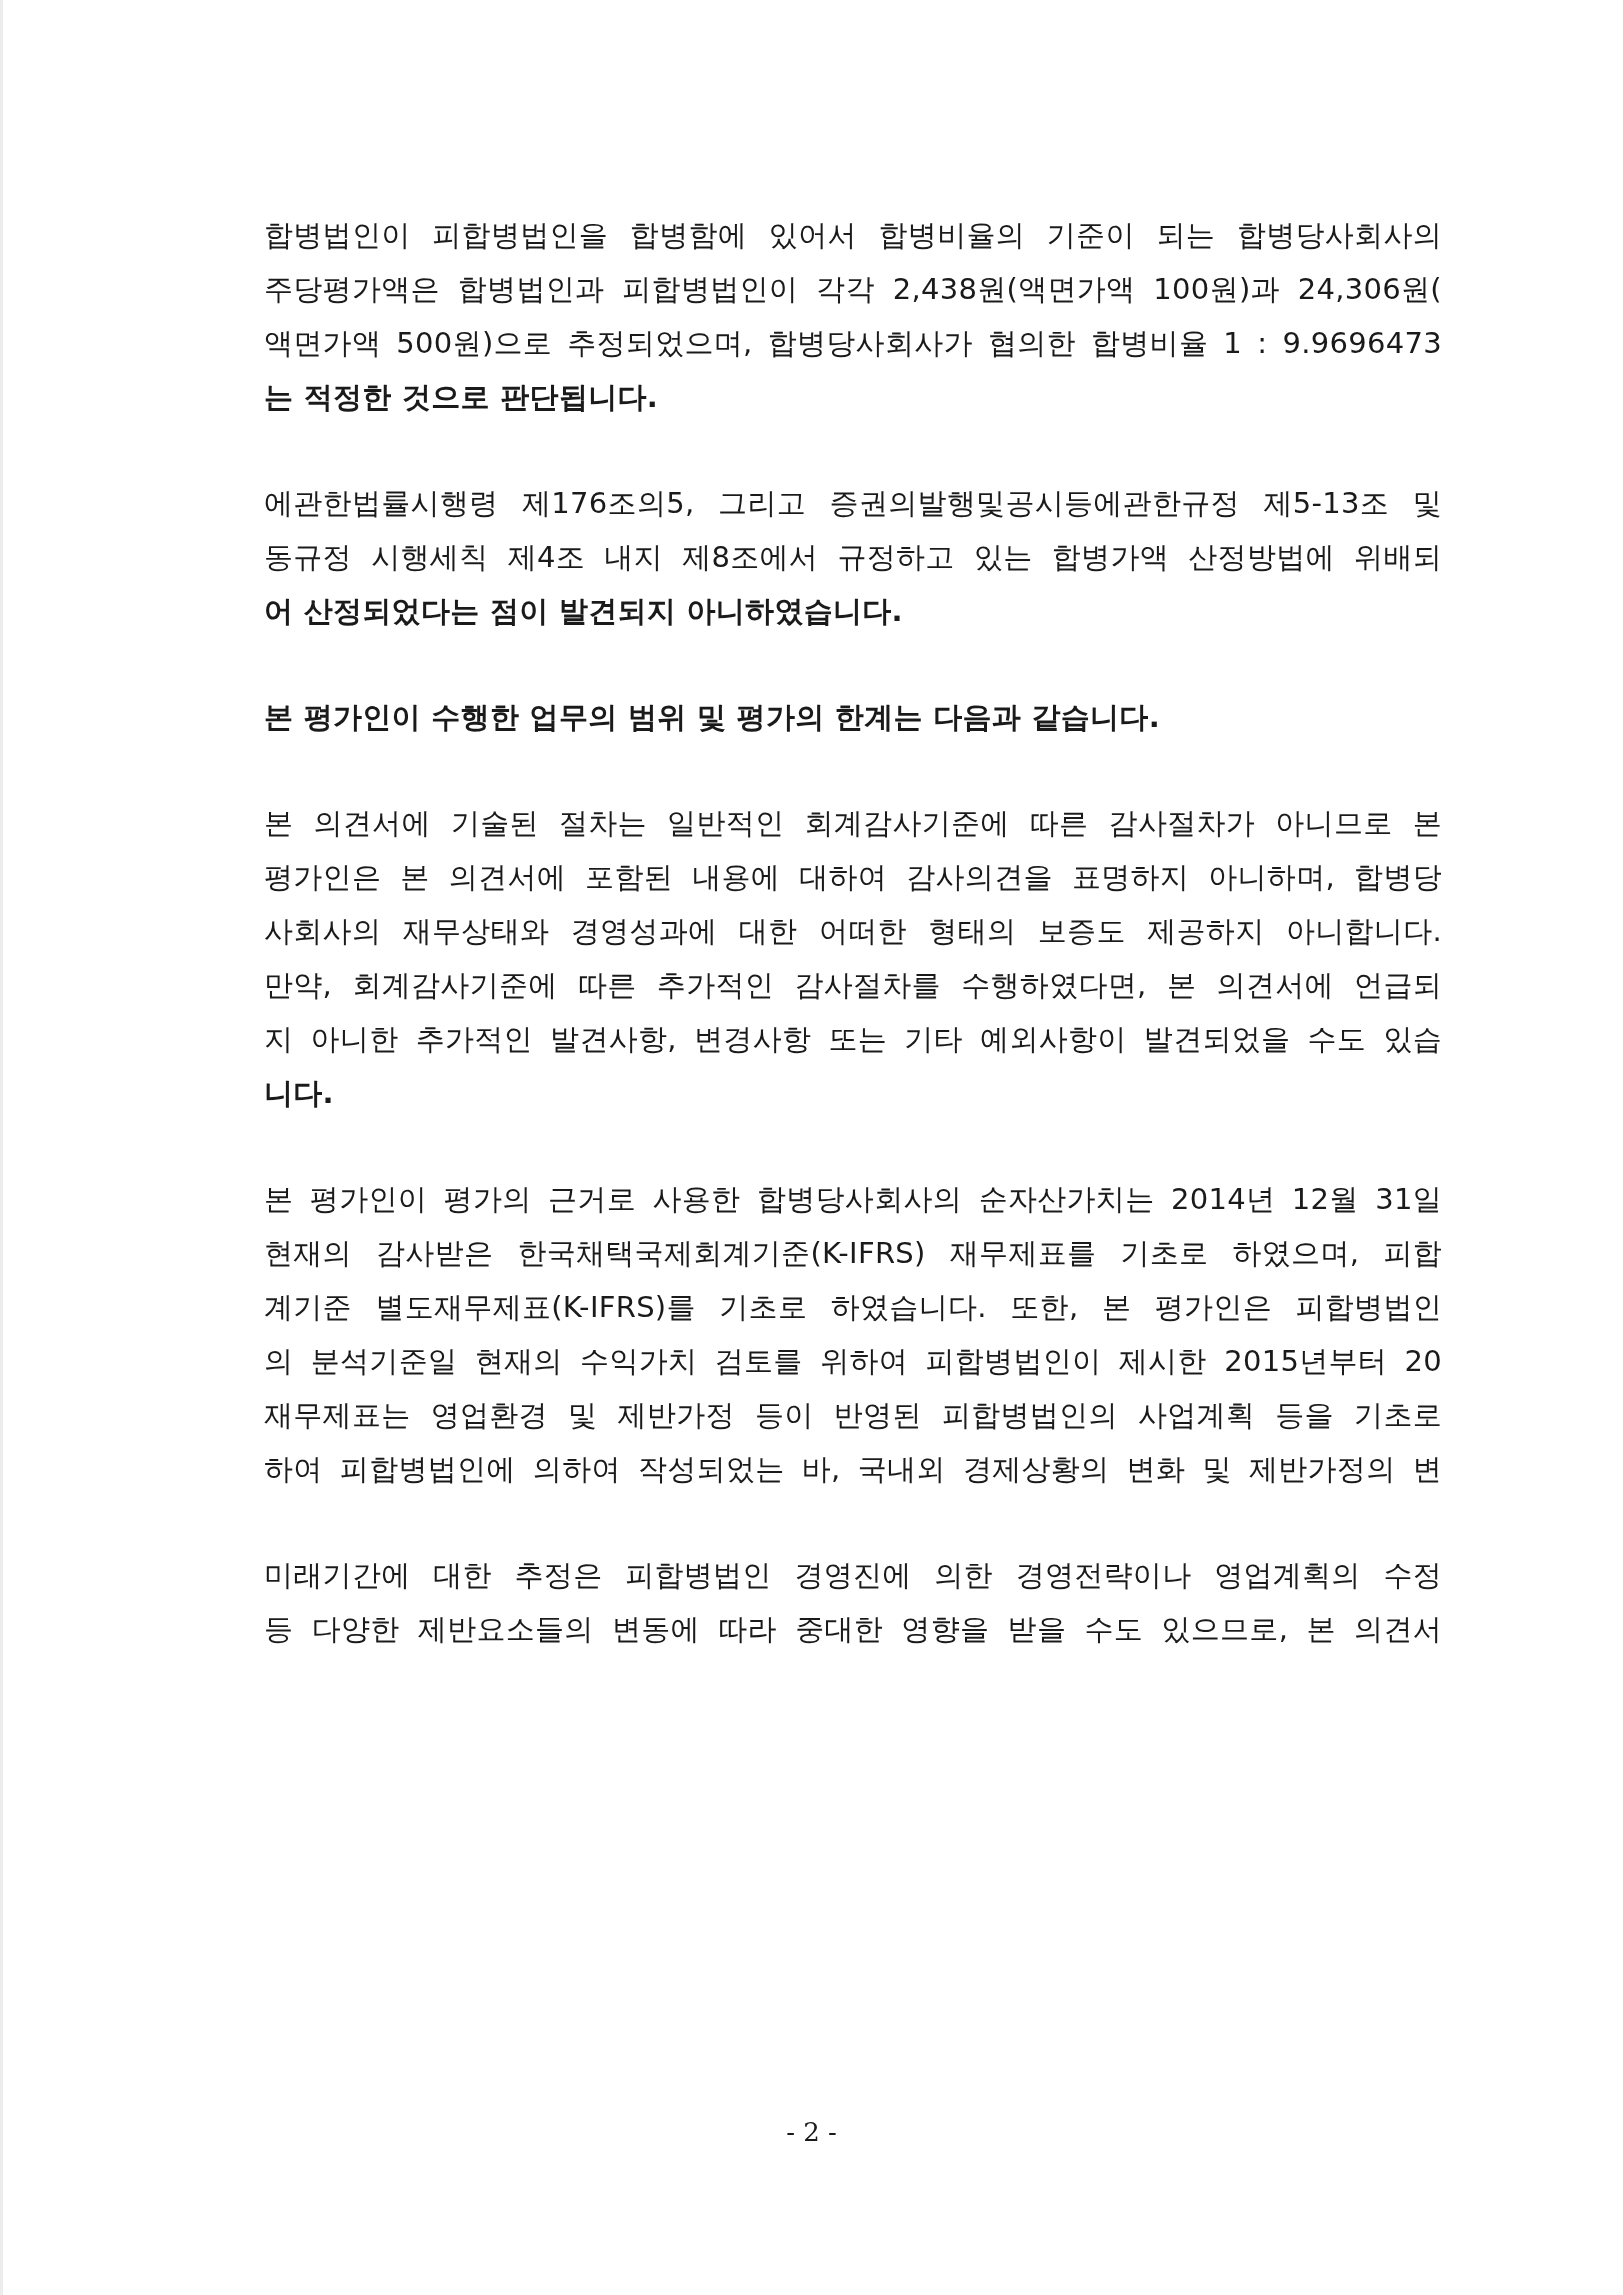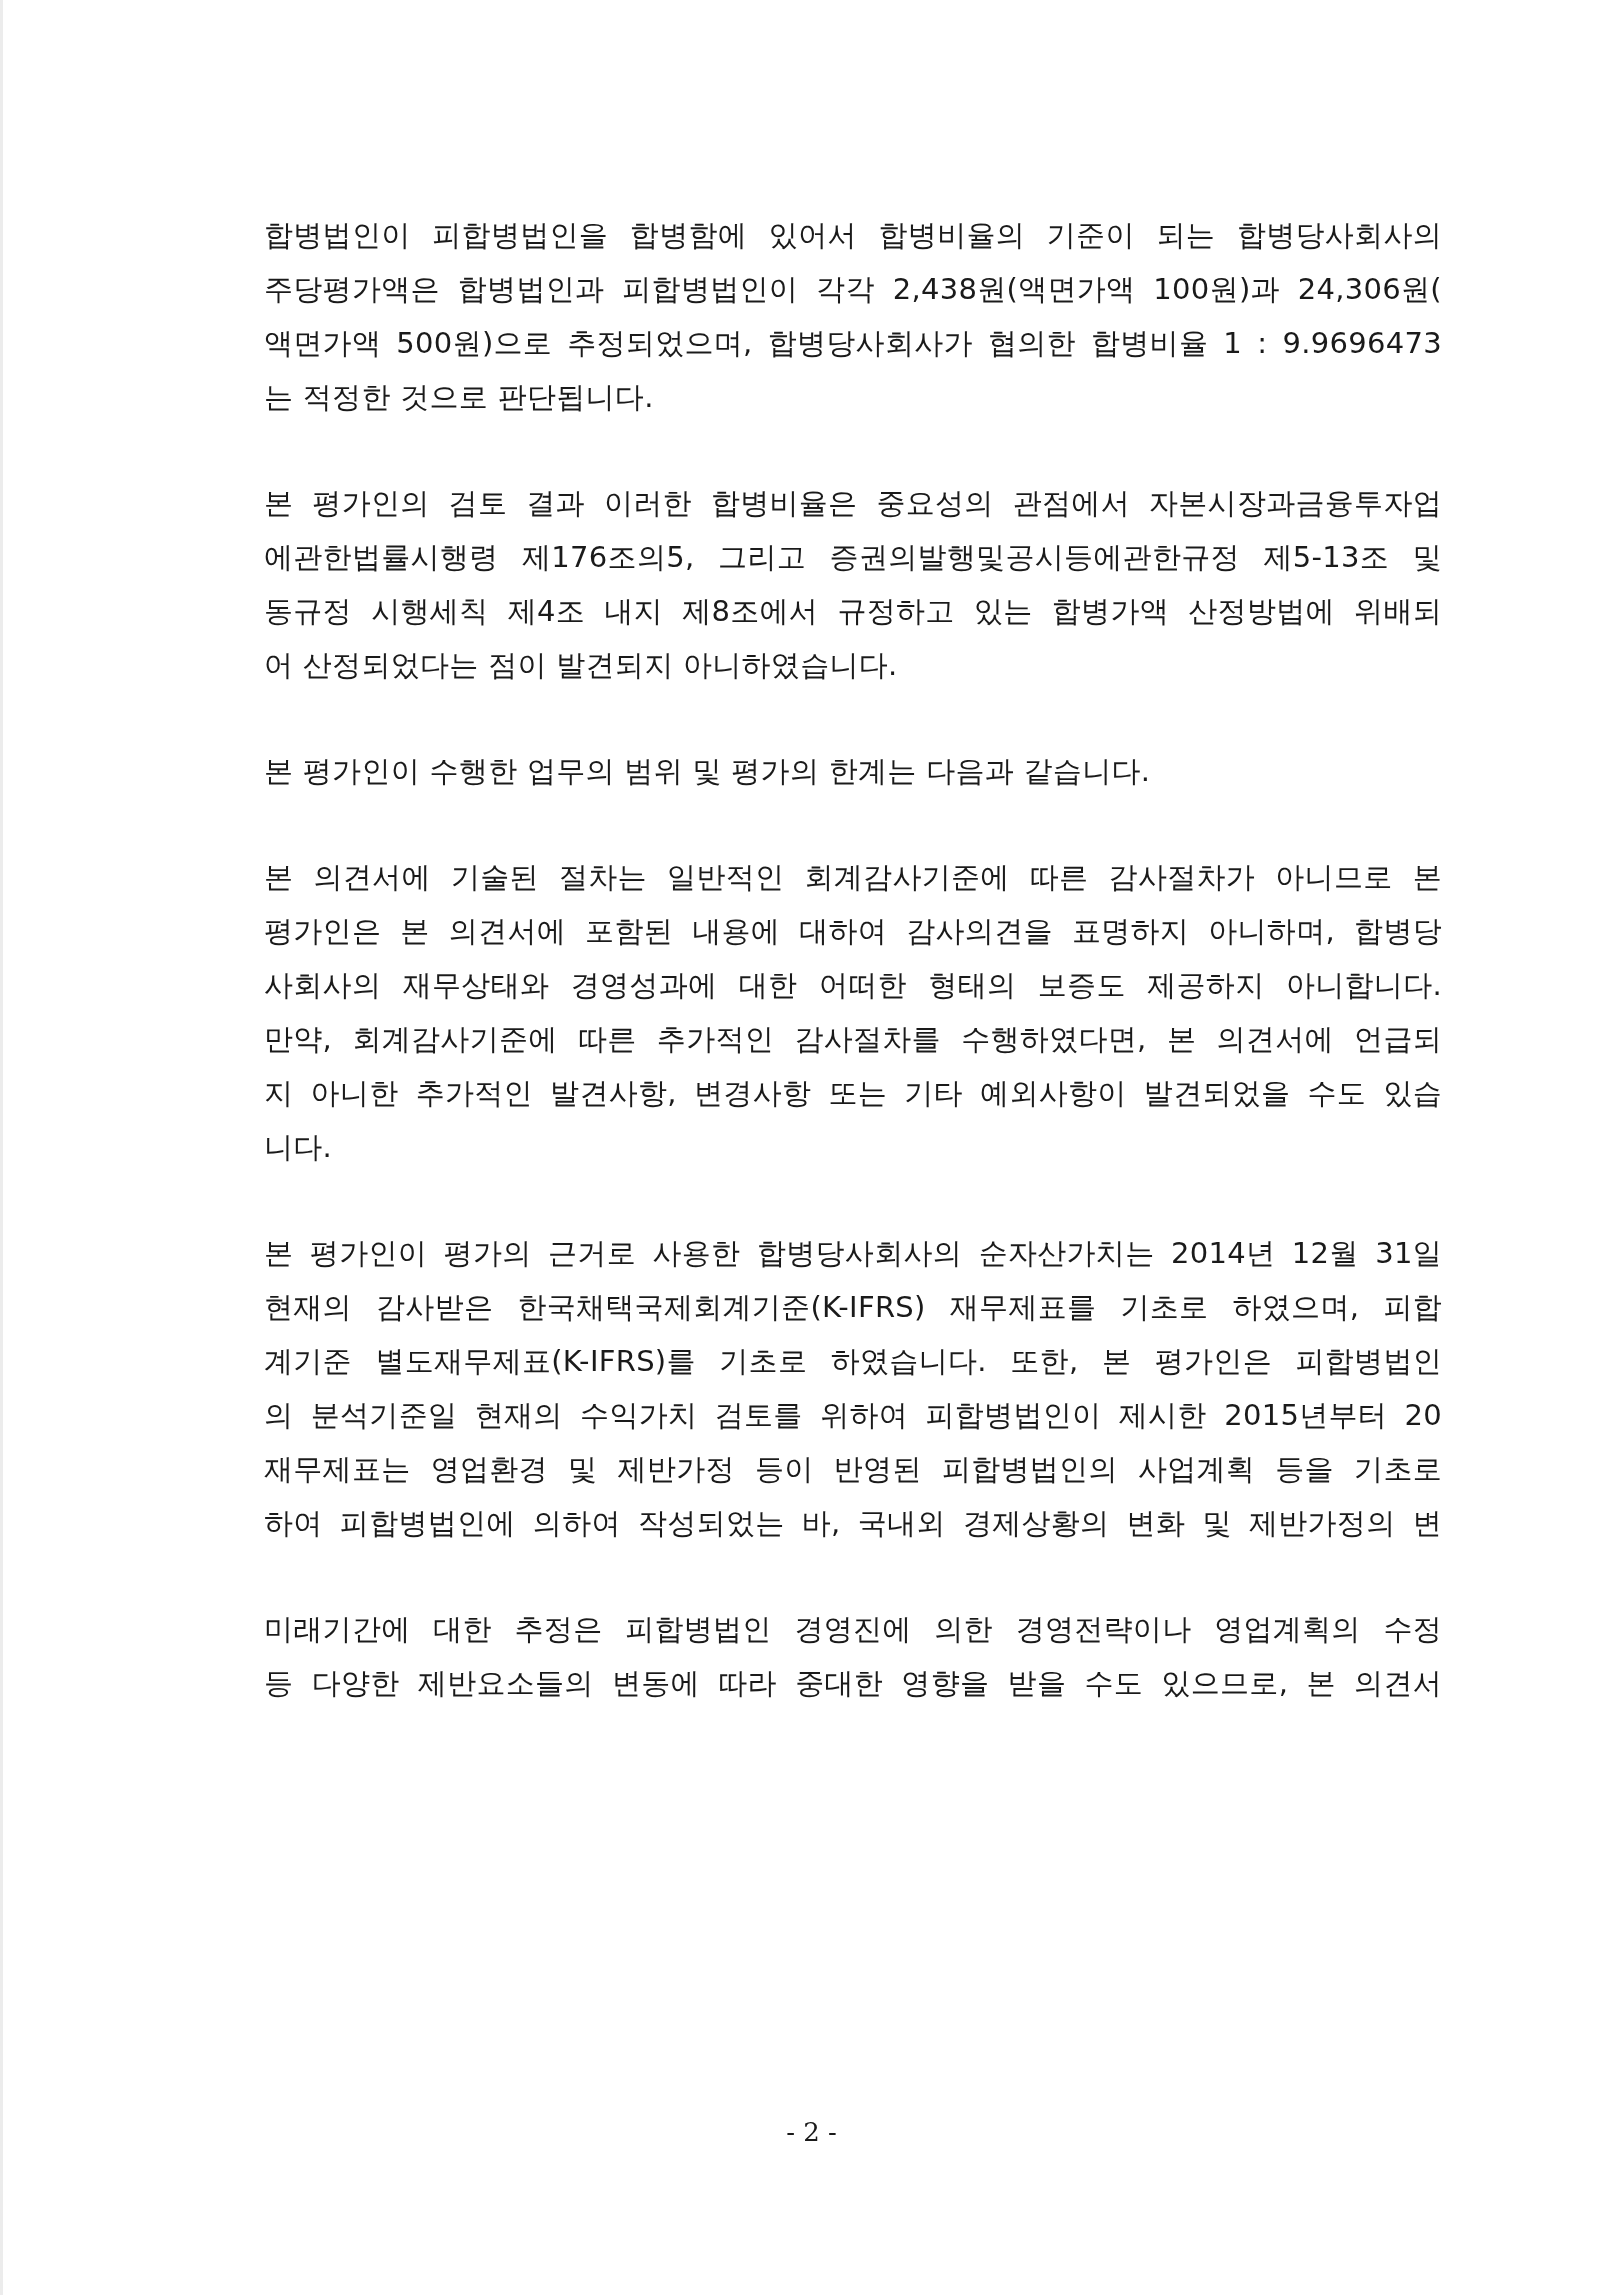--- a/index.html
+++ b/index.html
@@ -36,20 +36,21 @@
     height: 54px;
     line-height: 54px;
     font-size: 29px;
     white-space: nowrap;
     letter-spacing: 0.3px;
     text-align: justify;
     text-align-last: justify;
   }
   .line.last {
     text-align-last: left;
+    font-weight: bold;
   }
   .page-number {
     position: absolute;
     left: 0;
     width: 1623px;
     top: 2113px;
     text-align: center;
     font-size: 26px;
     line-height: 39px;
     font-family: "DejaVu Serif", "Liberation Serif", serif;
@@ -64,21 +65,20 @@
 <div class="page">
 
   <div class="para">
     <span class="line">합병법인이 피합병법인을 합병함에 있어서 합병비율의 기준이 되는 합병당사회사의</span>
     <span class="line">주당평가액은 합병법인과 피합병법인이 각각 2,438원(액면가액 100원)과 24,306원(</span>
     <span class="line">액면가액 500원)으로 추정되었으며, 합병당사회사가 협의한 합병비율 1 : 9.9696473</span>
     <span class="line last">는 적정한 것으로 판단됩니다.</span>
   </div>
 
   <div class="para">
-    <span class="line">본 평가인의 검토 결과 이러한 합병비율은 중요성의 관점에서 자본시장과금융투자업</span>
     <span class="line">에관한법률시행령 제176조의5, 그리고 증권의발행및공시등에관한규정 제5-13조 및</span>
     <span class="line">동규정 시행세칙 제4조 내지 제8조에서 규정하고 있는 합병가액 산정방법에 위배되</span>
     <span class="line last">어 산정되었다는 점이 발견되지 아니하였습니다.</span>
   </div>
 
   <div class="para">
     <span class="line last">본 평가인이 수행한 업무의 범위 및 평가의 한계는 다음과 같습니다.</span>
   </div>
 
   <div class="para">

